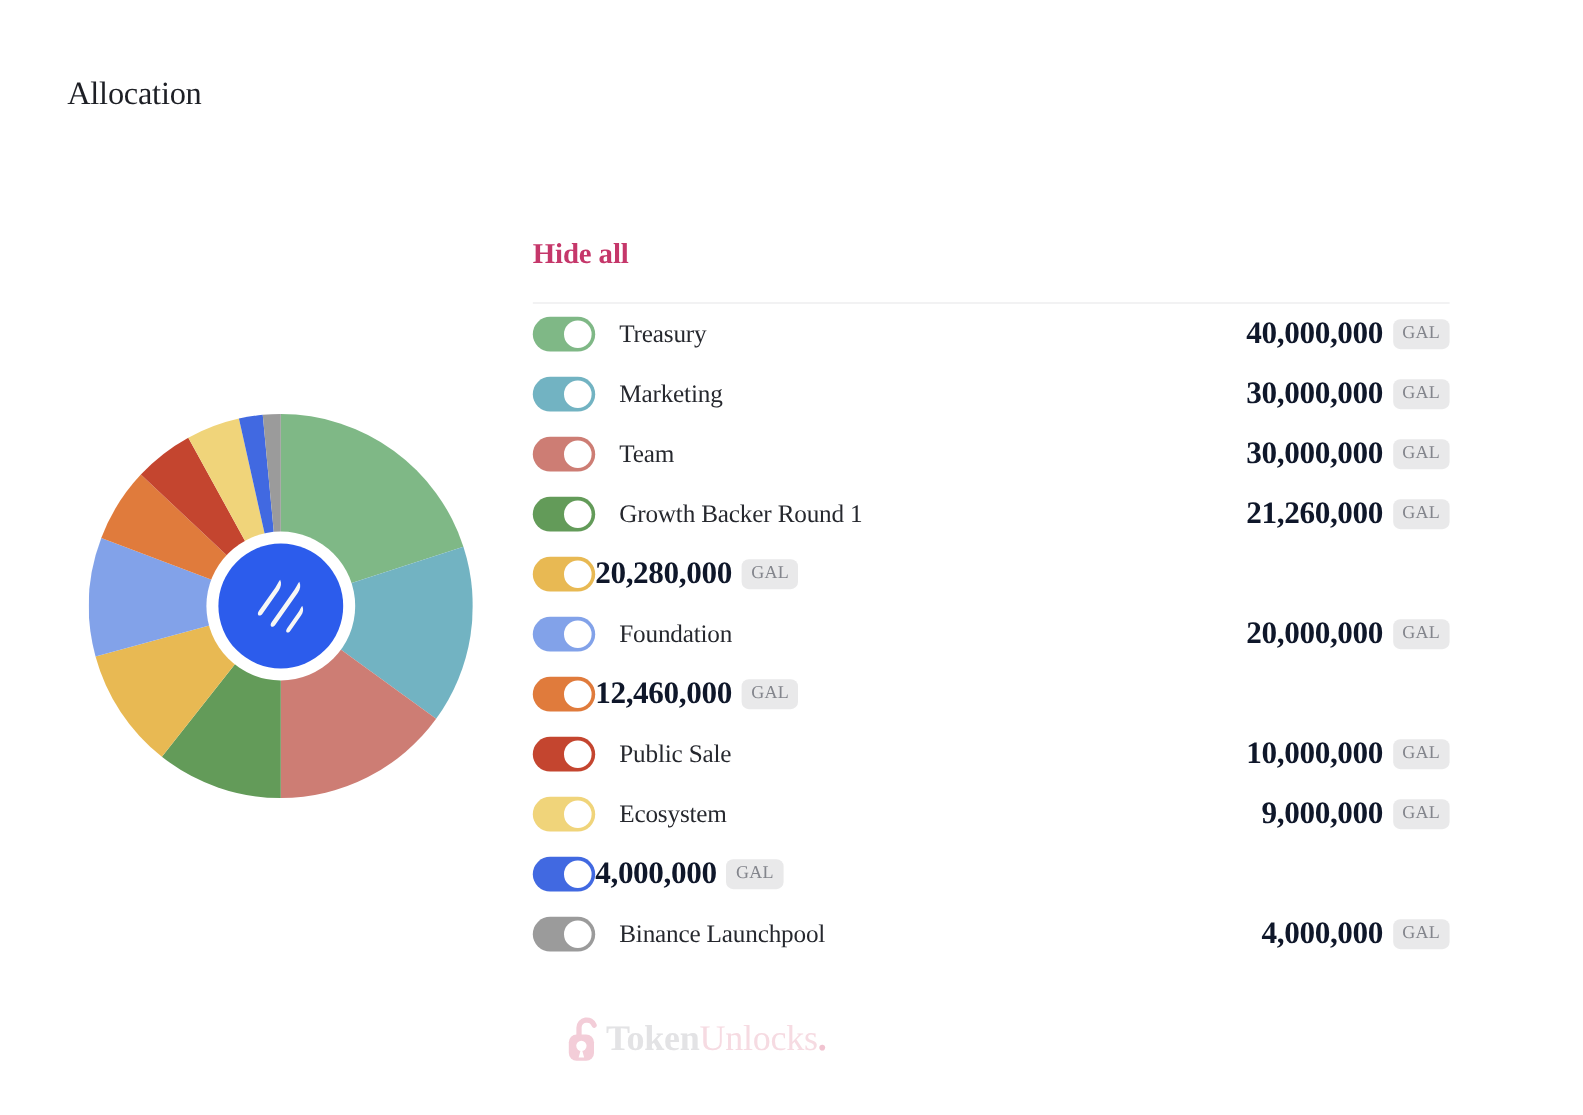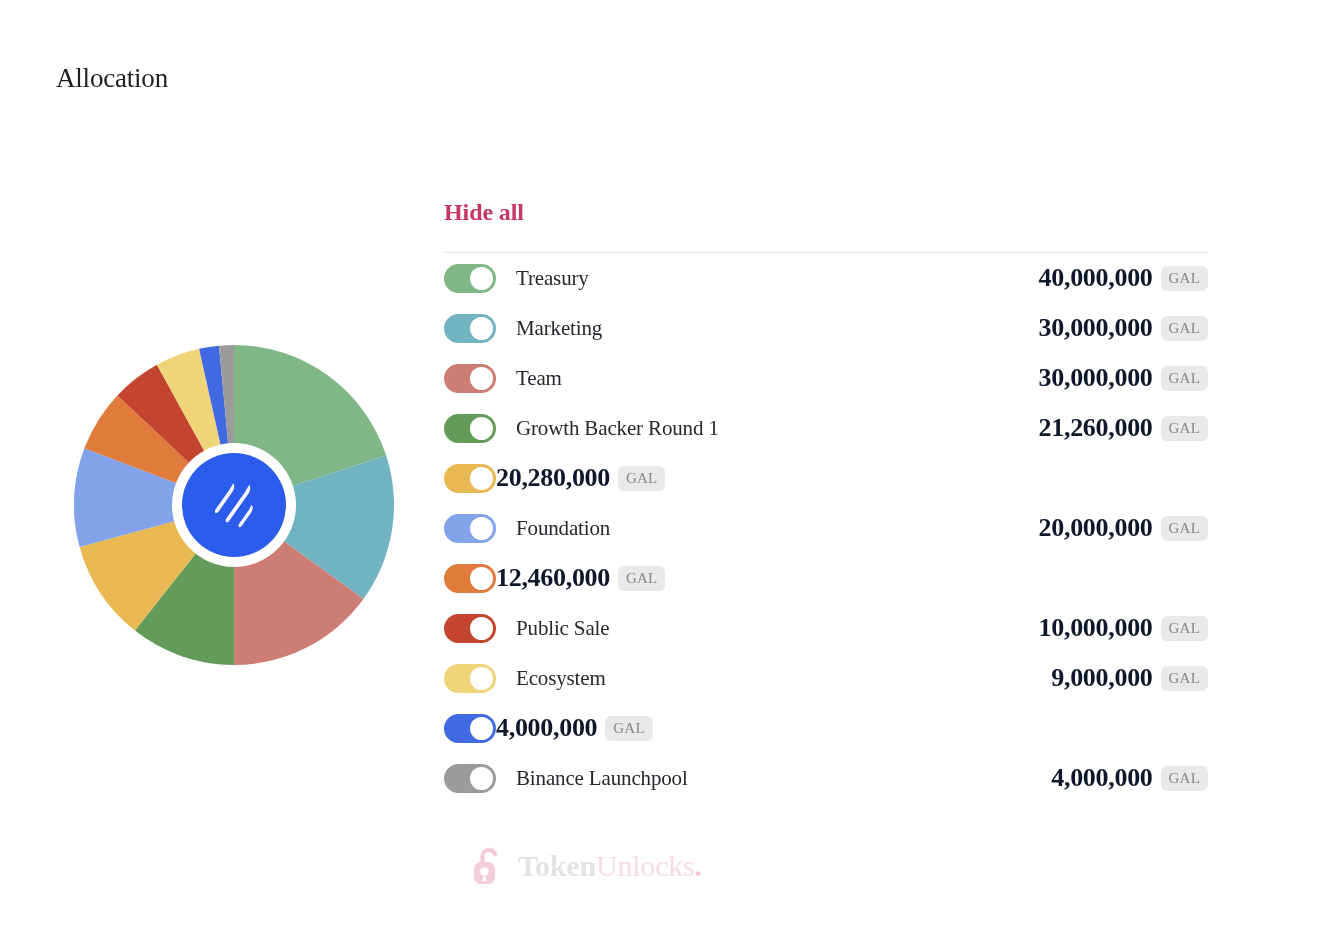--- a/index.html
+++ b/index.html
@@ -161,21 +161,20 @@
     letter-spacing: 0.2px;
   }
 
   
   .watermark {
     position: absolute;
     left: 472px;
     top: 846px;
     display: flex;
     align-items: center;
-    gap: 13px;
     user-select: none;
   }
   .watermark .wm-icon { width: 33px; height: 40px; display: block; }
   .wm-text {
     font-size: 30px;
     line-height: 38px;
     letter-spacing: -0.2px;
   }
   .wm-token { font-weight: 700; color: #e3e3e5; }
   .wm-unlocks { font-weight: 400; color: #f6dbe2; }

